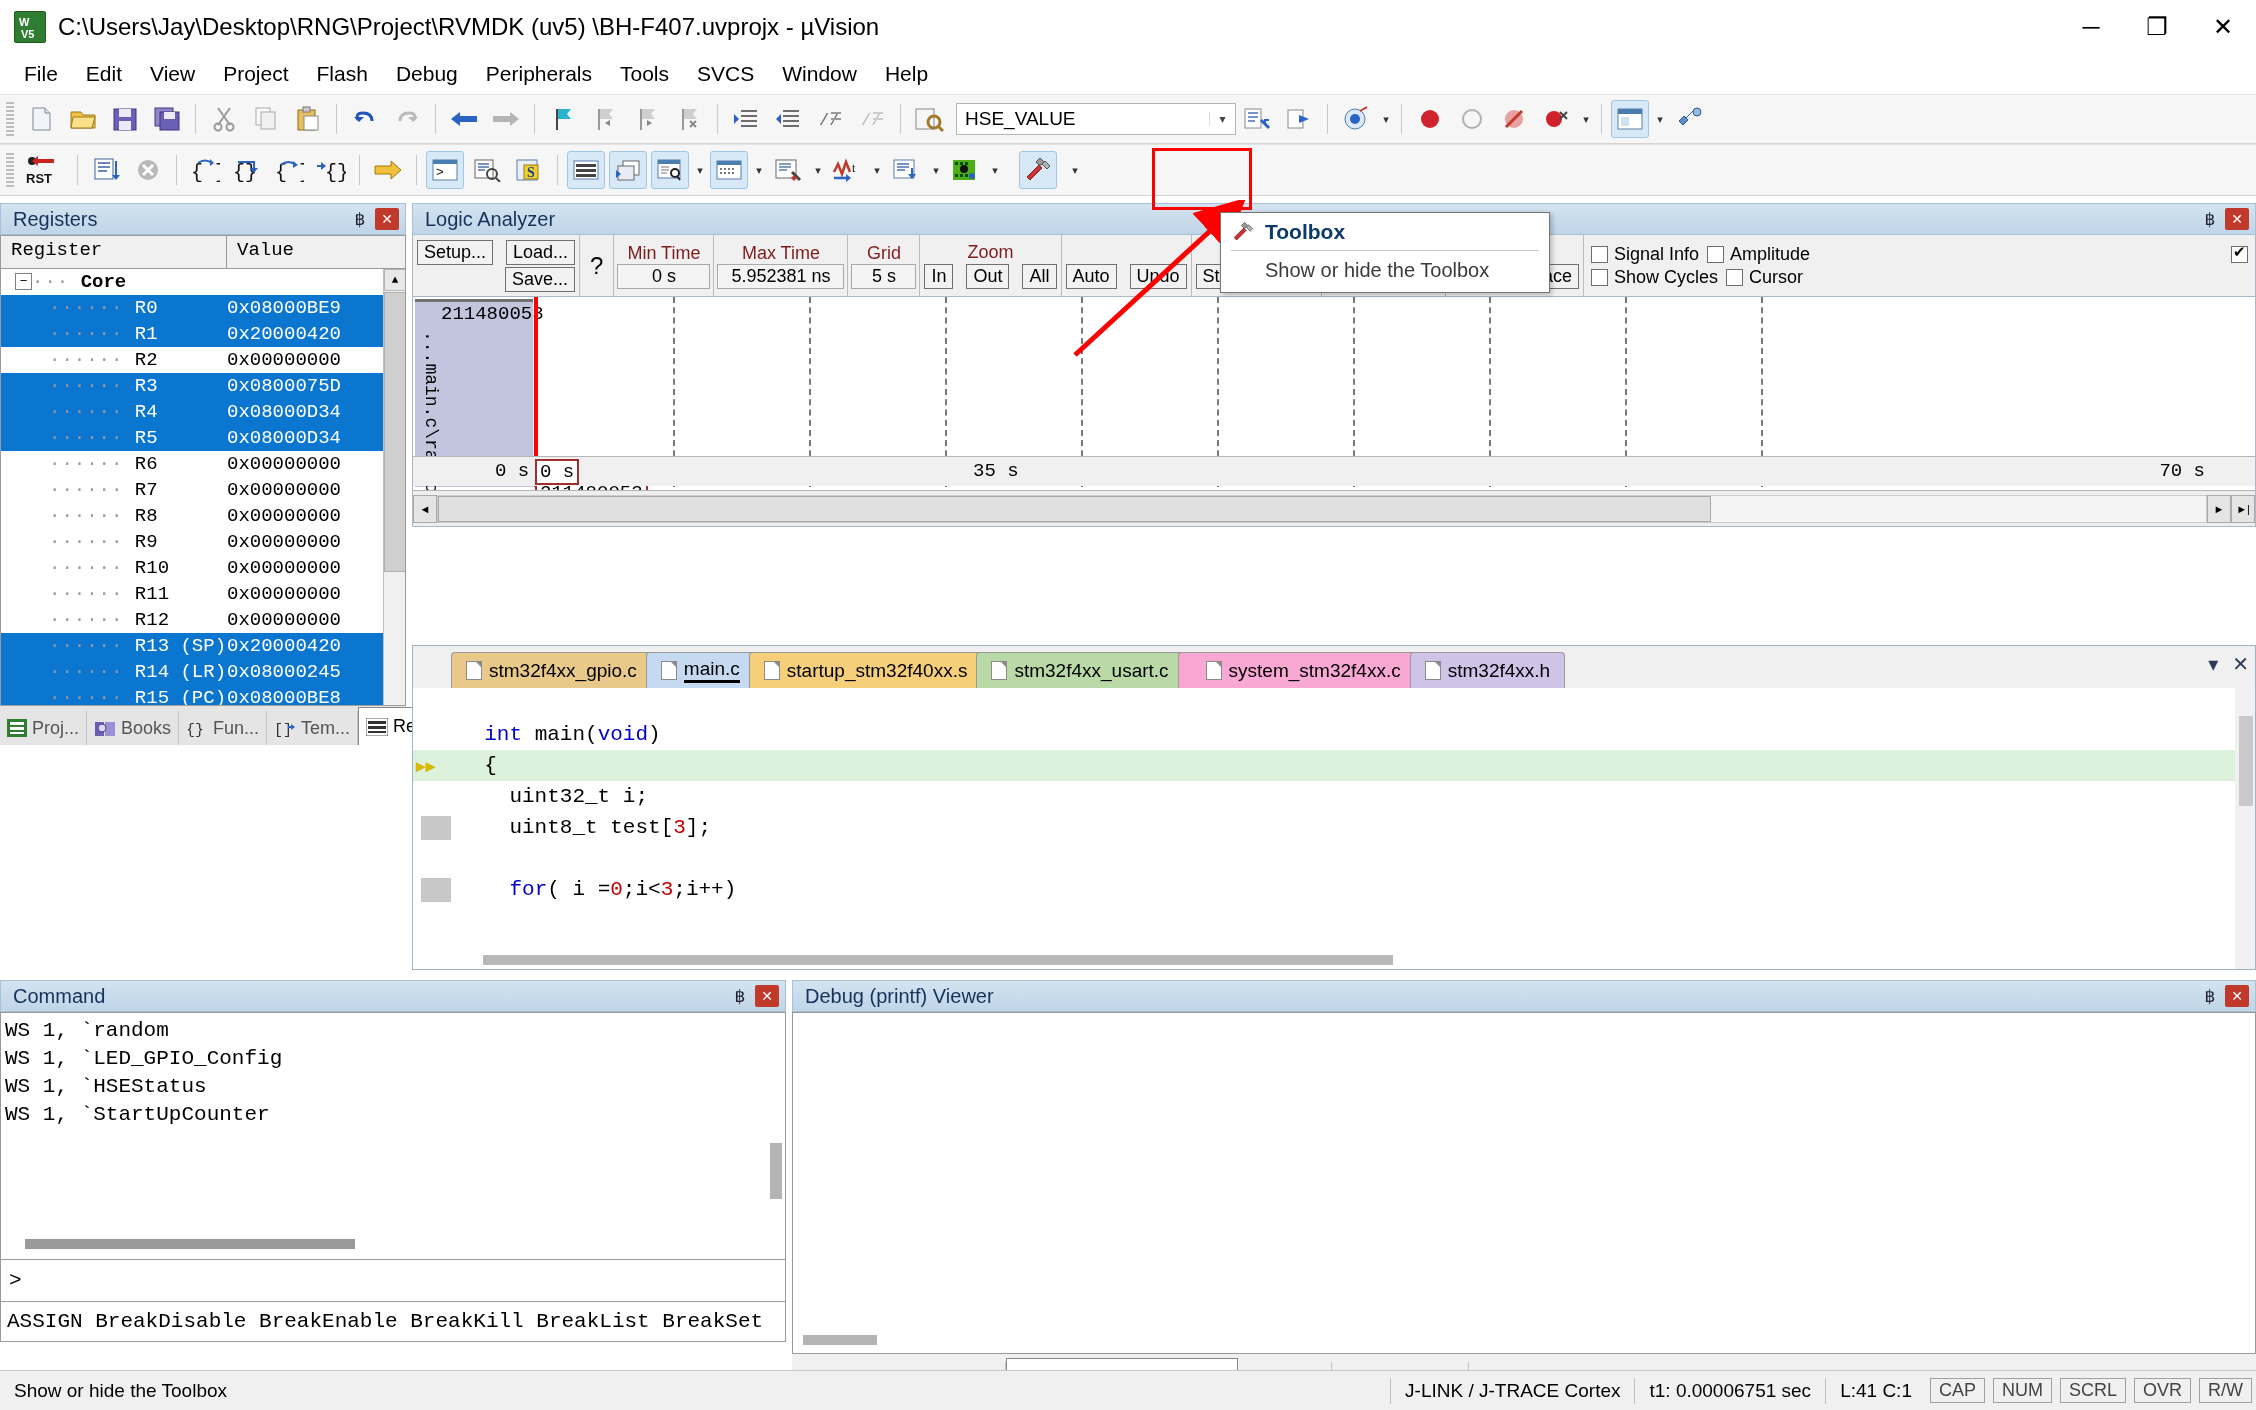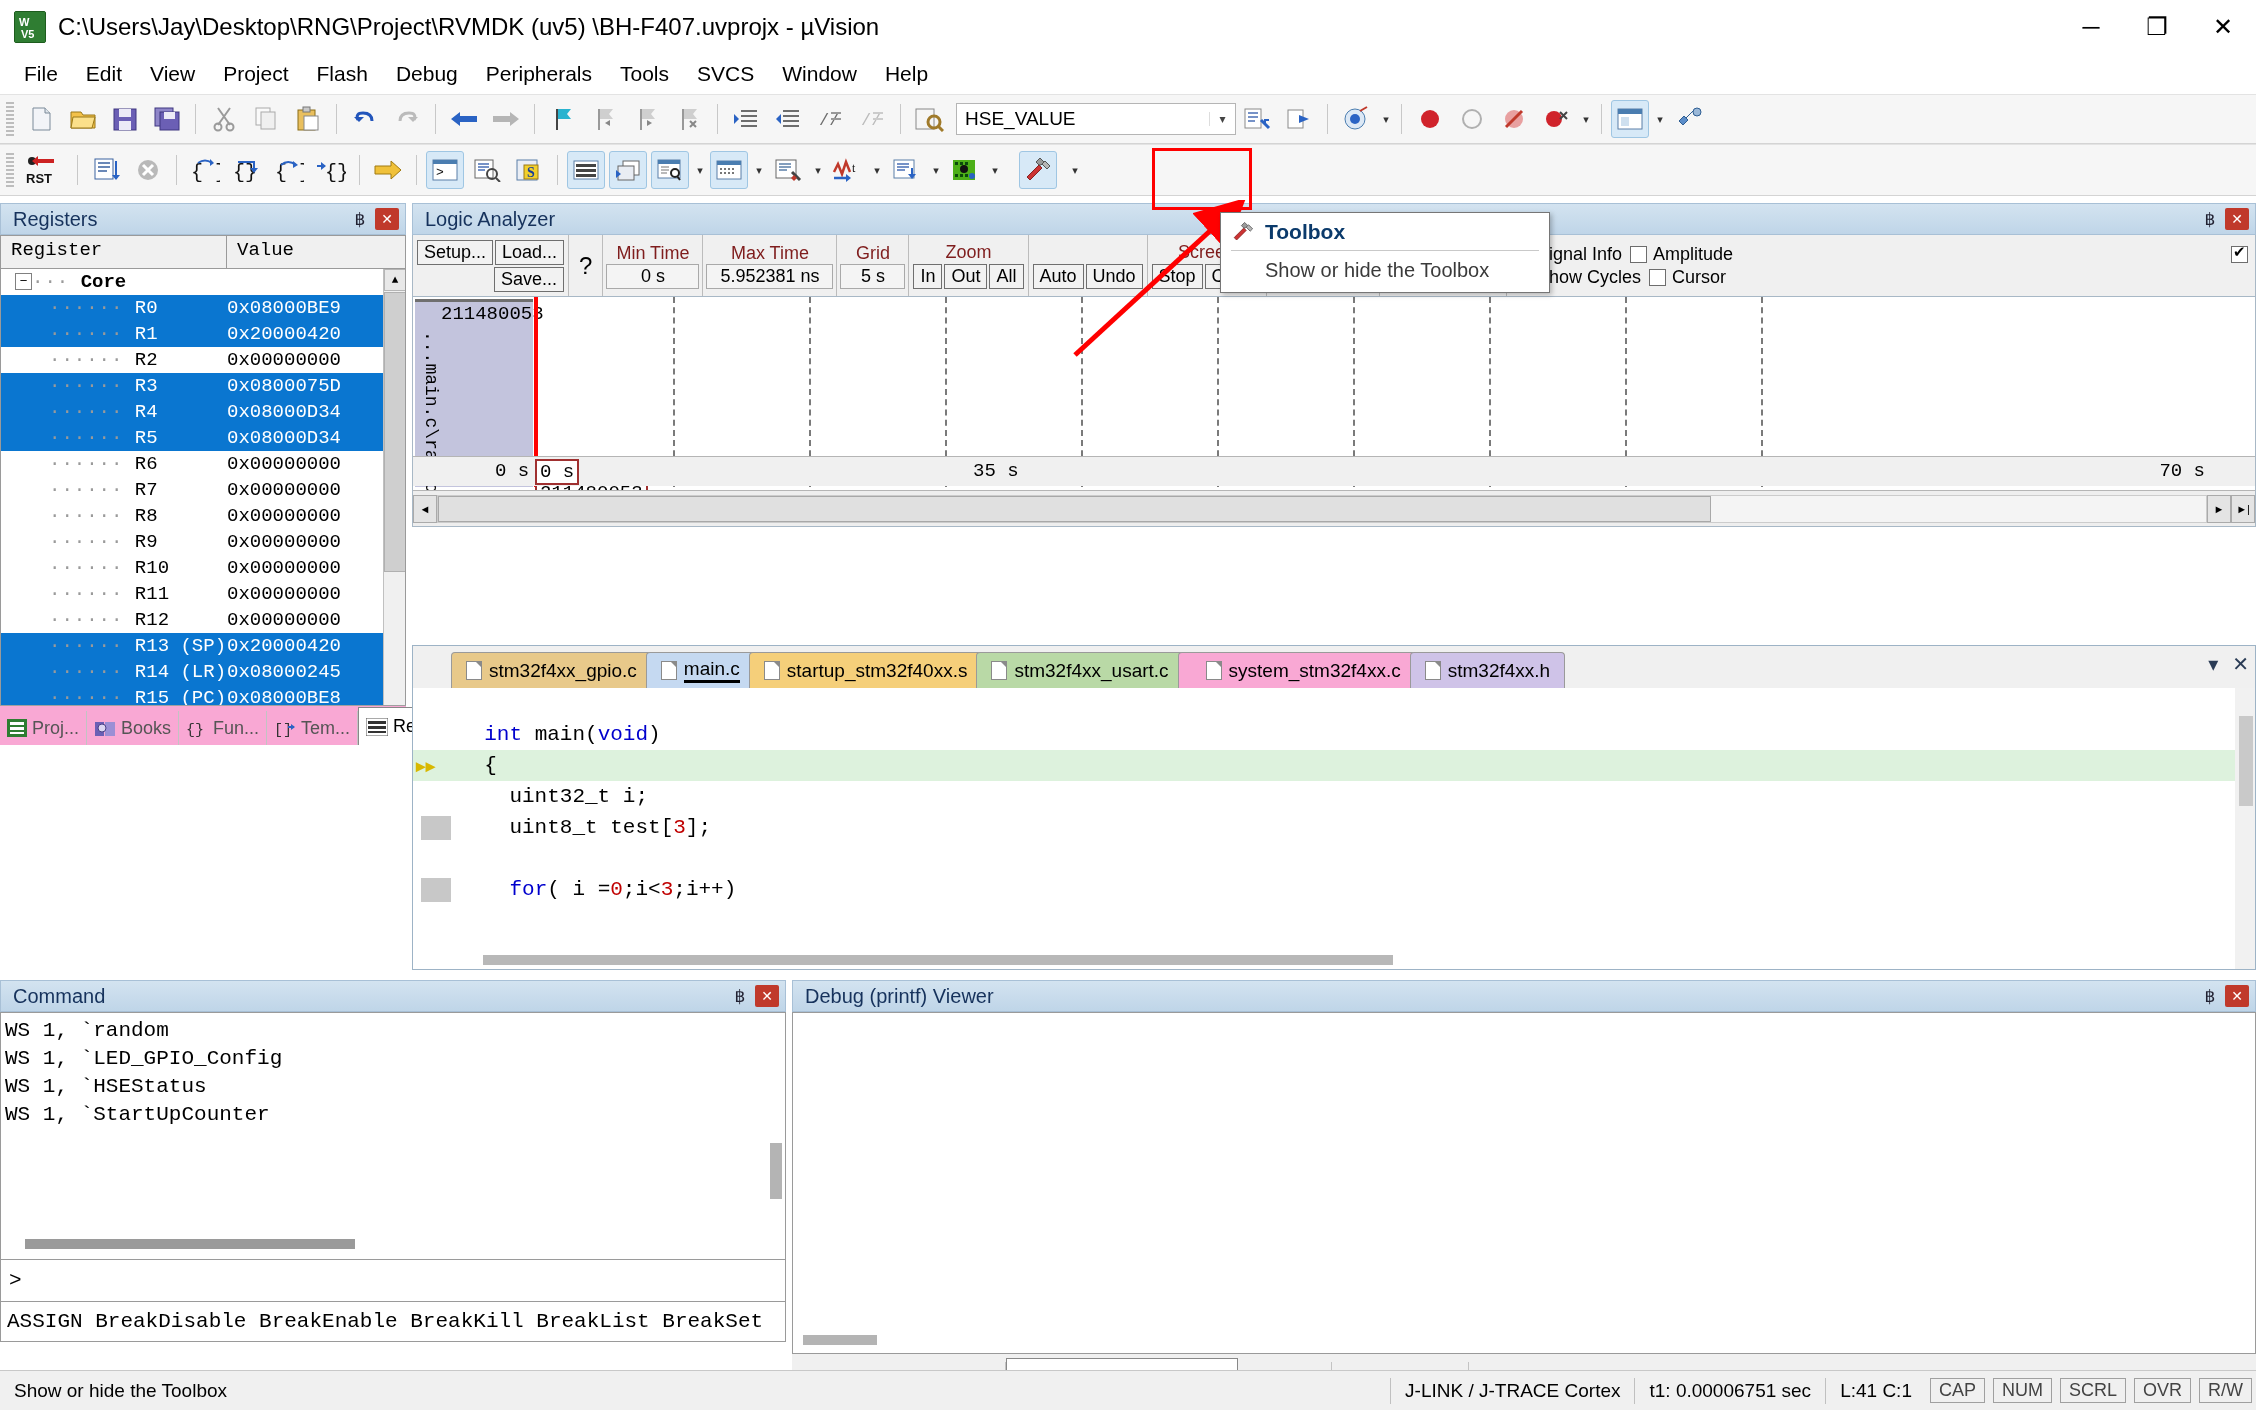--- a/index.html
+++ b/index.html
@@ -86,39 +86,39 @@
   .dots { color:#9a9a9a; letter-spacing:1px; }
   .reg-scroll { position:absolute; right:0; top:0; width:22px; height:100%;
     background:#f0f0f0; border-left:1px solid #c0c0c0; }
   .sb-arrow { width:22px;height:22px;background:#e8e8e8;border:1px solid #b5b5b5;
     display:flex;align-items:center;justify-content:center;font-size:11px; }
   .sb-thumb { position:absolute;top:23px;left:0;width:22px;height:280px;background:#cfcfcf;
     border:1px solid #b0b0b0; }
 
   
   #proj-tabs { position:absolute; left:0; top:705px; width:406px; height:40px;
-    display:flex; align-items:flex-end; background:#f9a8d4; border-top:1px solid #a0a0a0; }
+    display:flex; align-items:flex-end; background:#e5e5e5; border-top:1px solid #a0a0a0; }
   .ptab { height:34px;display:flex;align-items:center;gap:5px;padding:0 7px;font-size:18px;
     color:#555; border-right:1px solid #c3c3c3; }
   .ptab.active { background:#fff; color:#000; border:1px solid #888; border-bottom:none;
     height:38px; font-weight:normal; }
 
   
   #la-panel { position:absolute; left:412px; top:203px; right:0; height:440px; }
   .la-bar { display:flex; align-items:stretch; height:62px; background:#f0f0f0;
     border:1px solid #a8b8c6; border-top:none; }
   .la-grp { display:flex; flex-direction:column; justify-content:center;
     border-right:1px solid #bcbcbc; padding:0 3px; }
   .la-btn { border:1px solid #6f6f6f; background:#f2f2f2; font-size:18px; padding:1px 6px;
     margin:1px; text-align:center; color:#000; }
   .la-lab { font-size:18px; text-align:center; color:#7f1d1d; }
   .la-field { border:1px solid #a9a9a9; background:#f4f4f4; font-size:18px; text-align:center;
     padding:1px 6px; color:#000; }
   .la-qm { font-size:24px; padding:0 10px; display:flex;align-items:center; }
-  .la-row { display:flex; gap:0; justify-content:center; }
+  .la-row { display:flex; gap:11px; justify-content:center; }
   .la-chk { display:flex;align-items:center;gap:6px;font-size:18px;padding:1px 4px; }
   .chkbox { width:17px;height:17px;border:1px solid #6d6d6d;background:#fff;display:inline-block;
     position:relative; }
   .chkbox.on::after { content:"✔"; position:absolute; left:1px; top:-4px; font-size:15px; color:#000; }
 
   .la-plot { position:relative; background:#fff; border:1px solid #a8b8c6; border-top:none;
     height:230px; overflow:hidden; }
   .sig-block { position:absolute; left:2px; top:2px; width:118px; height:188px;
     background:#c3c4dd; border-top:3px solid #6f6f6f; }
   .sig-max { position:absolute; right:4px; top:4px; font-family:"Liberation Mono", monospace;

